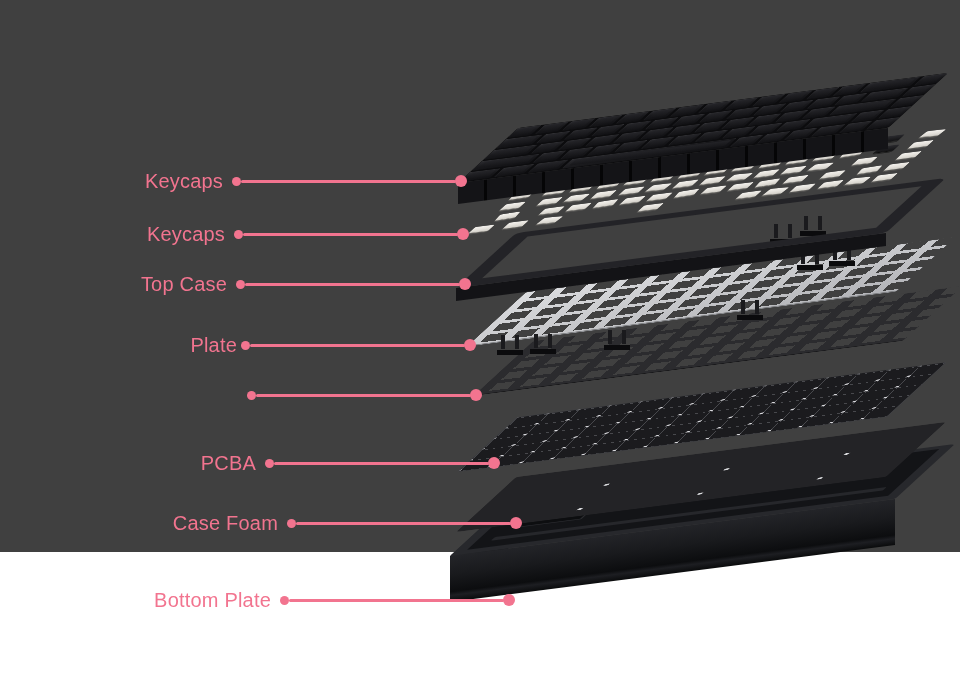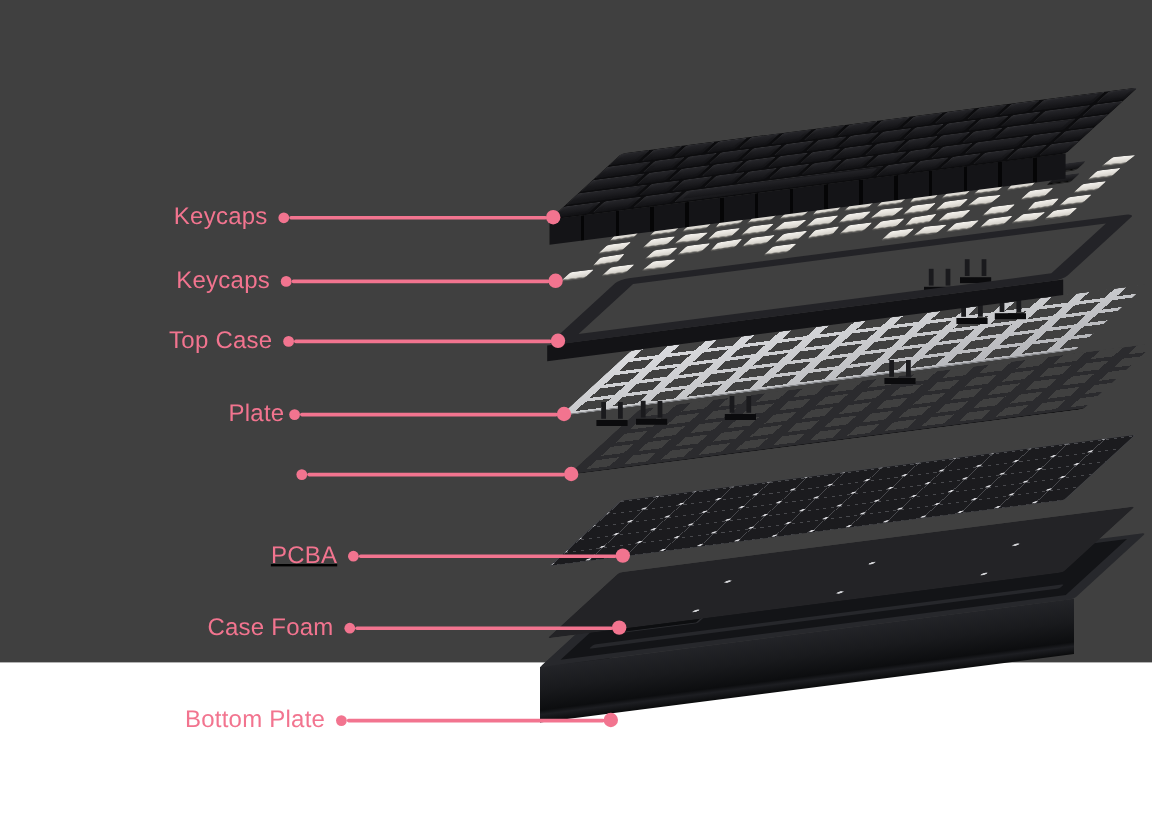--- a/index.html
+++ b/index.html
@@ -465,21 +465,21 @@
     <span class="txt">Top Case</span>
     <span class="dot-s"></span>
     <span class="line"></span>
     <span class="dot-e"></span>
   </div>
   <div class="callout" style="top:383px;right:478px;">
     <span class="dot-s"></span>
     <span class="line"></span>
     <span class="dot-e"></span>
   </div>
-  <div class="callout" style="top:451px;right:435px;text-decoration:underline;">
+  <div class="callout" style="top:451px;right:460px;">
     <span class="txt">PCBA</span>
     <span class="dot-s"></span>
     <span class="line"></span>
     <span class="dot-e"></span>
   </div>
   <div class="callout" style="top:511px;right:438px;">
     <span class="txt">Case Foam</span>
     <span class="dot-s"></span>
     <span class="line"></span>
     <span class="dot-e"></span>

